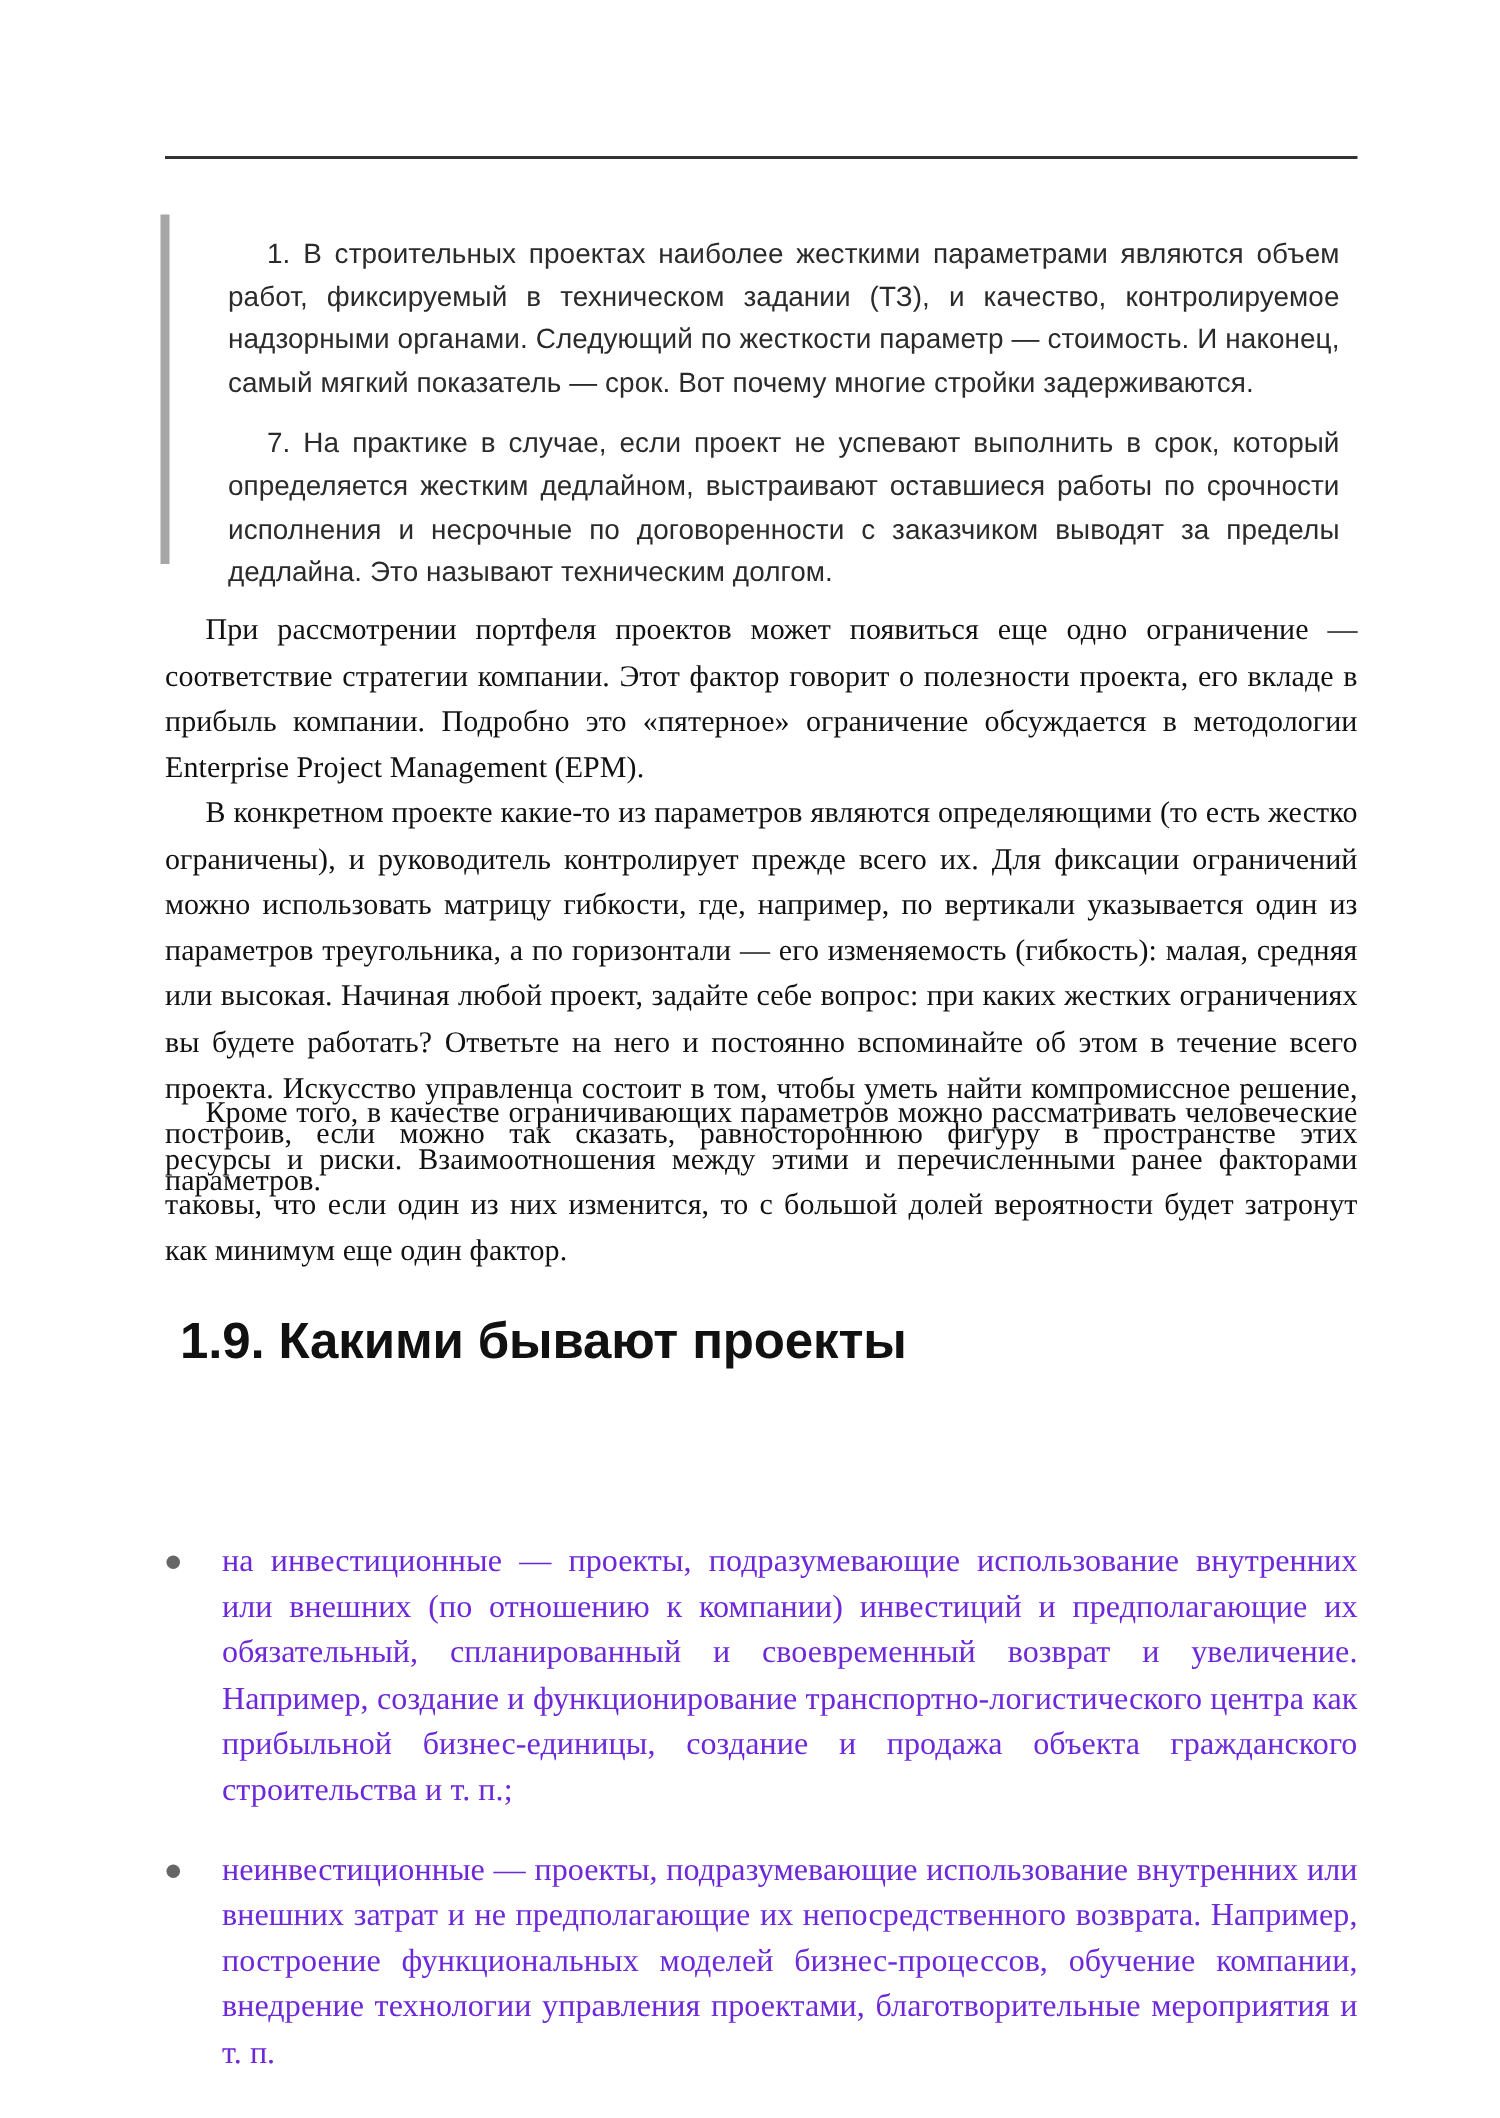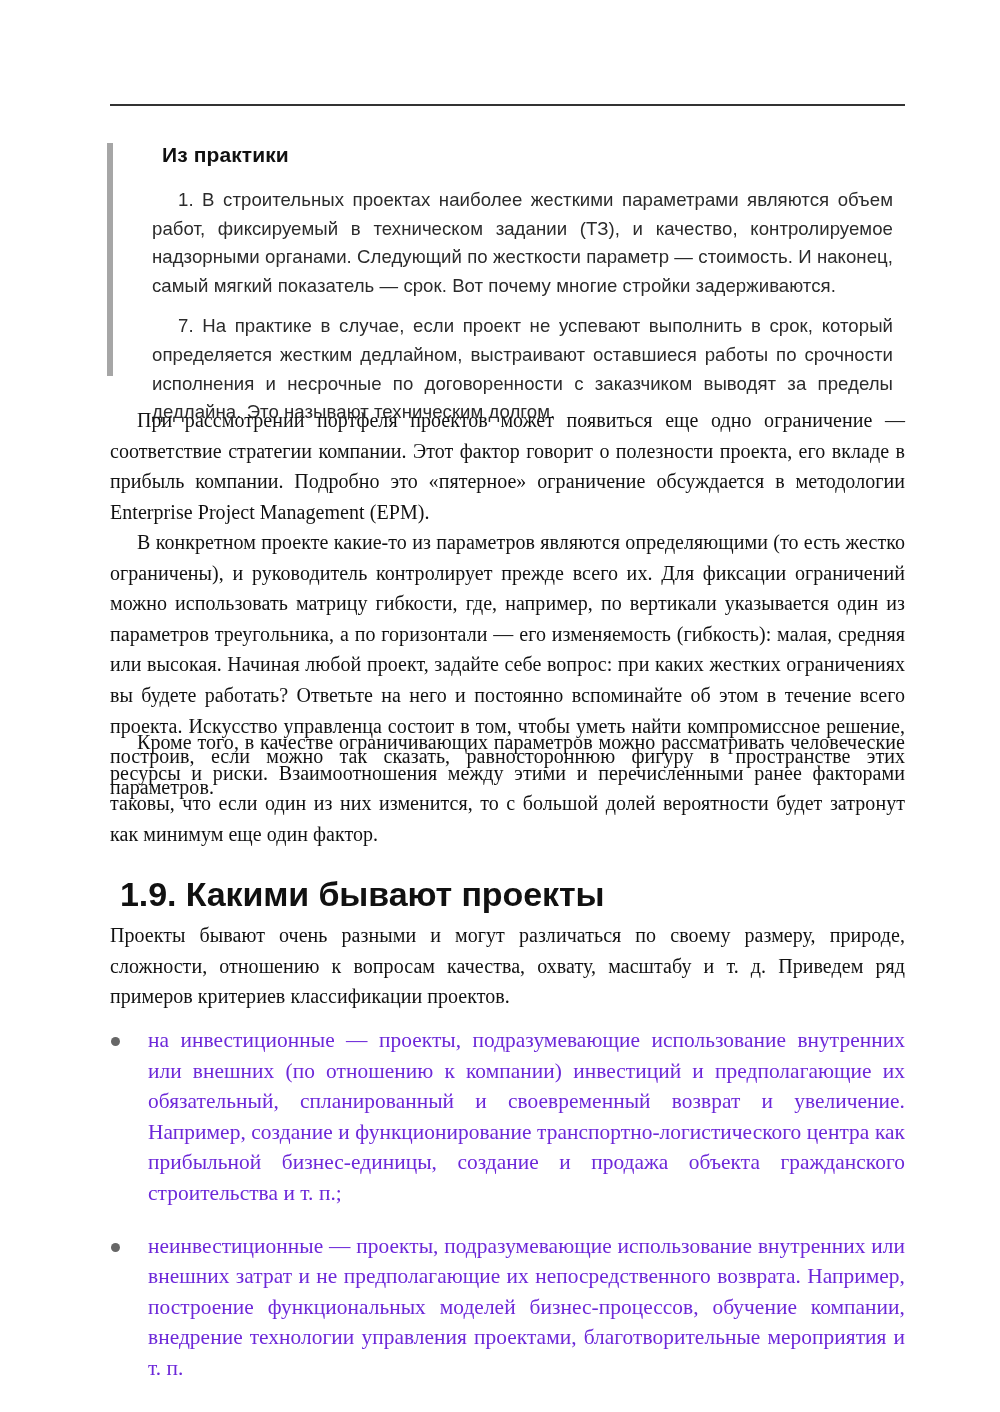--- a/index.html
+++ b/index.html
@@ -178,41 +178,37 @@
 </head>
 <body>
 
 <div class="page">
 
   <div class="header-rule"></div>
 
   <div class="callout">
     <div class="callout-bar"></div>
     <div class="callout-body">
-      <h3 class="callout-title">Из практики</h3>
       <p class="callout-p">1. В строительных проектах наиболее жесткими параметрами являются объем работ, фиксируемый в техническом задании (ТЗ), и качество, контролируемое надзорными органами. Следующий по жесткости параметр — стоимость. И наконец, самый мягкий показатель — срок. Вот почему многие стройки задерживаются.</p>
       <p class="callout-p">7. На практике в случае, если проект не успевают выполнить в срок, который определяется жестким дедлайном, выстраивают оставшиеся работы по срочности исполнения и несрочные по договоренности с заказчиком выводят за пределы дедлайна. Это называют техническим долгом.</p>
     </div>
   </div>
 
   <div class="body-block" style="top:405px;">
     <p class="body-p">При рассмотрении портфеля проектов может появиться еще одно ограничение — соответствие стратегии компании. Этот фактор говорит о полезности проекта, его вкладе в прибыль компании. Подробно это «пятерное» ограничение обсуждается в методологии Enterprise Project Management (EPM).</p>
   </div>
   <div class="body-block" style="top:527px;">
     <p class="body-p">В конкретном проекте какие-то из параметров являются определяющими (то есть жестко ограничены), и руководитель контролирует прежде всего их. Для фиксации ограничений можно использовать матрицу гибкости, где, например, по вертикали указывается один из параметров треугольника, а по горизонтали — его изменяемость (гибкость): малая, средняя или высокая. Начиная любой проект, задайте себе вопрос: при каких жестких ограничениях вы будете работать? Ответьте на него и постоянно вспоминайте об этом в течение всего проекта. Искусство управленца состоит в том, чтобы уметь найти компромиссное решение, построив, если можно так сказать, равностороннюю фигуру в пространстве этих параметров.</p>
   </div>
   <div class="body-block" style="top:727px;">
     <p class="body-p">Кроме того, в качестве ограничивающих параметров можно рассматривать человеческие ресурсы и риски. Взаимоотношения между этими и перечисленными ранее факторами таковы, что если один из них изменится, то с большой долей вероятности будет затронут как минимум еще один фактор.</p>
   </div>
 
   <h2 class="section-heading">1.9. Какими бывают проекты</h2>
 
-  <div class="body-block" style="top:920px;">
-    <p class="body-p no-indent">Проекты бывают очень разными и могут различаться по своему размеру, природе, сложности, отношению к вопросам качества, охвату, масштабу и т. д. Приведем ряд примеров критериев классификации проектов.</p>
-  </div>
 
   <ul class="bullet-list">
     <li class="bullet-item">
       <span class="bullet-dot"></span>
       <span>на инвестиционные — проекты, подразумевающие использование внутренних или внешних (по отношению к компании) инвестиций и предполагающие их обязательный, спланированный и своевременный возврат и увеличение. Например, создание и функционирование транспортно-логистического центра как прибыльной бизнес-единицы, создание и продажа объекта гражданского строительства и т. п.;</span>
     </li>
     <li class="bullet-item">
       <span class="bullet-dot"></span>
       <span>неинвестиционные — проекты, подразумевающие использование внутренних или внешних затрат и не предполагающие их непосредственного возврата. Например, построение функциональных моделей бизнес-процессов, обучение компании, внедрение технологии управления проектами, благотворительные мероприятия и т. п.</span>
     </li>

